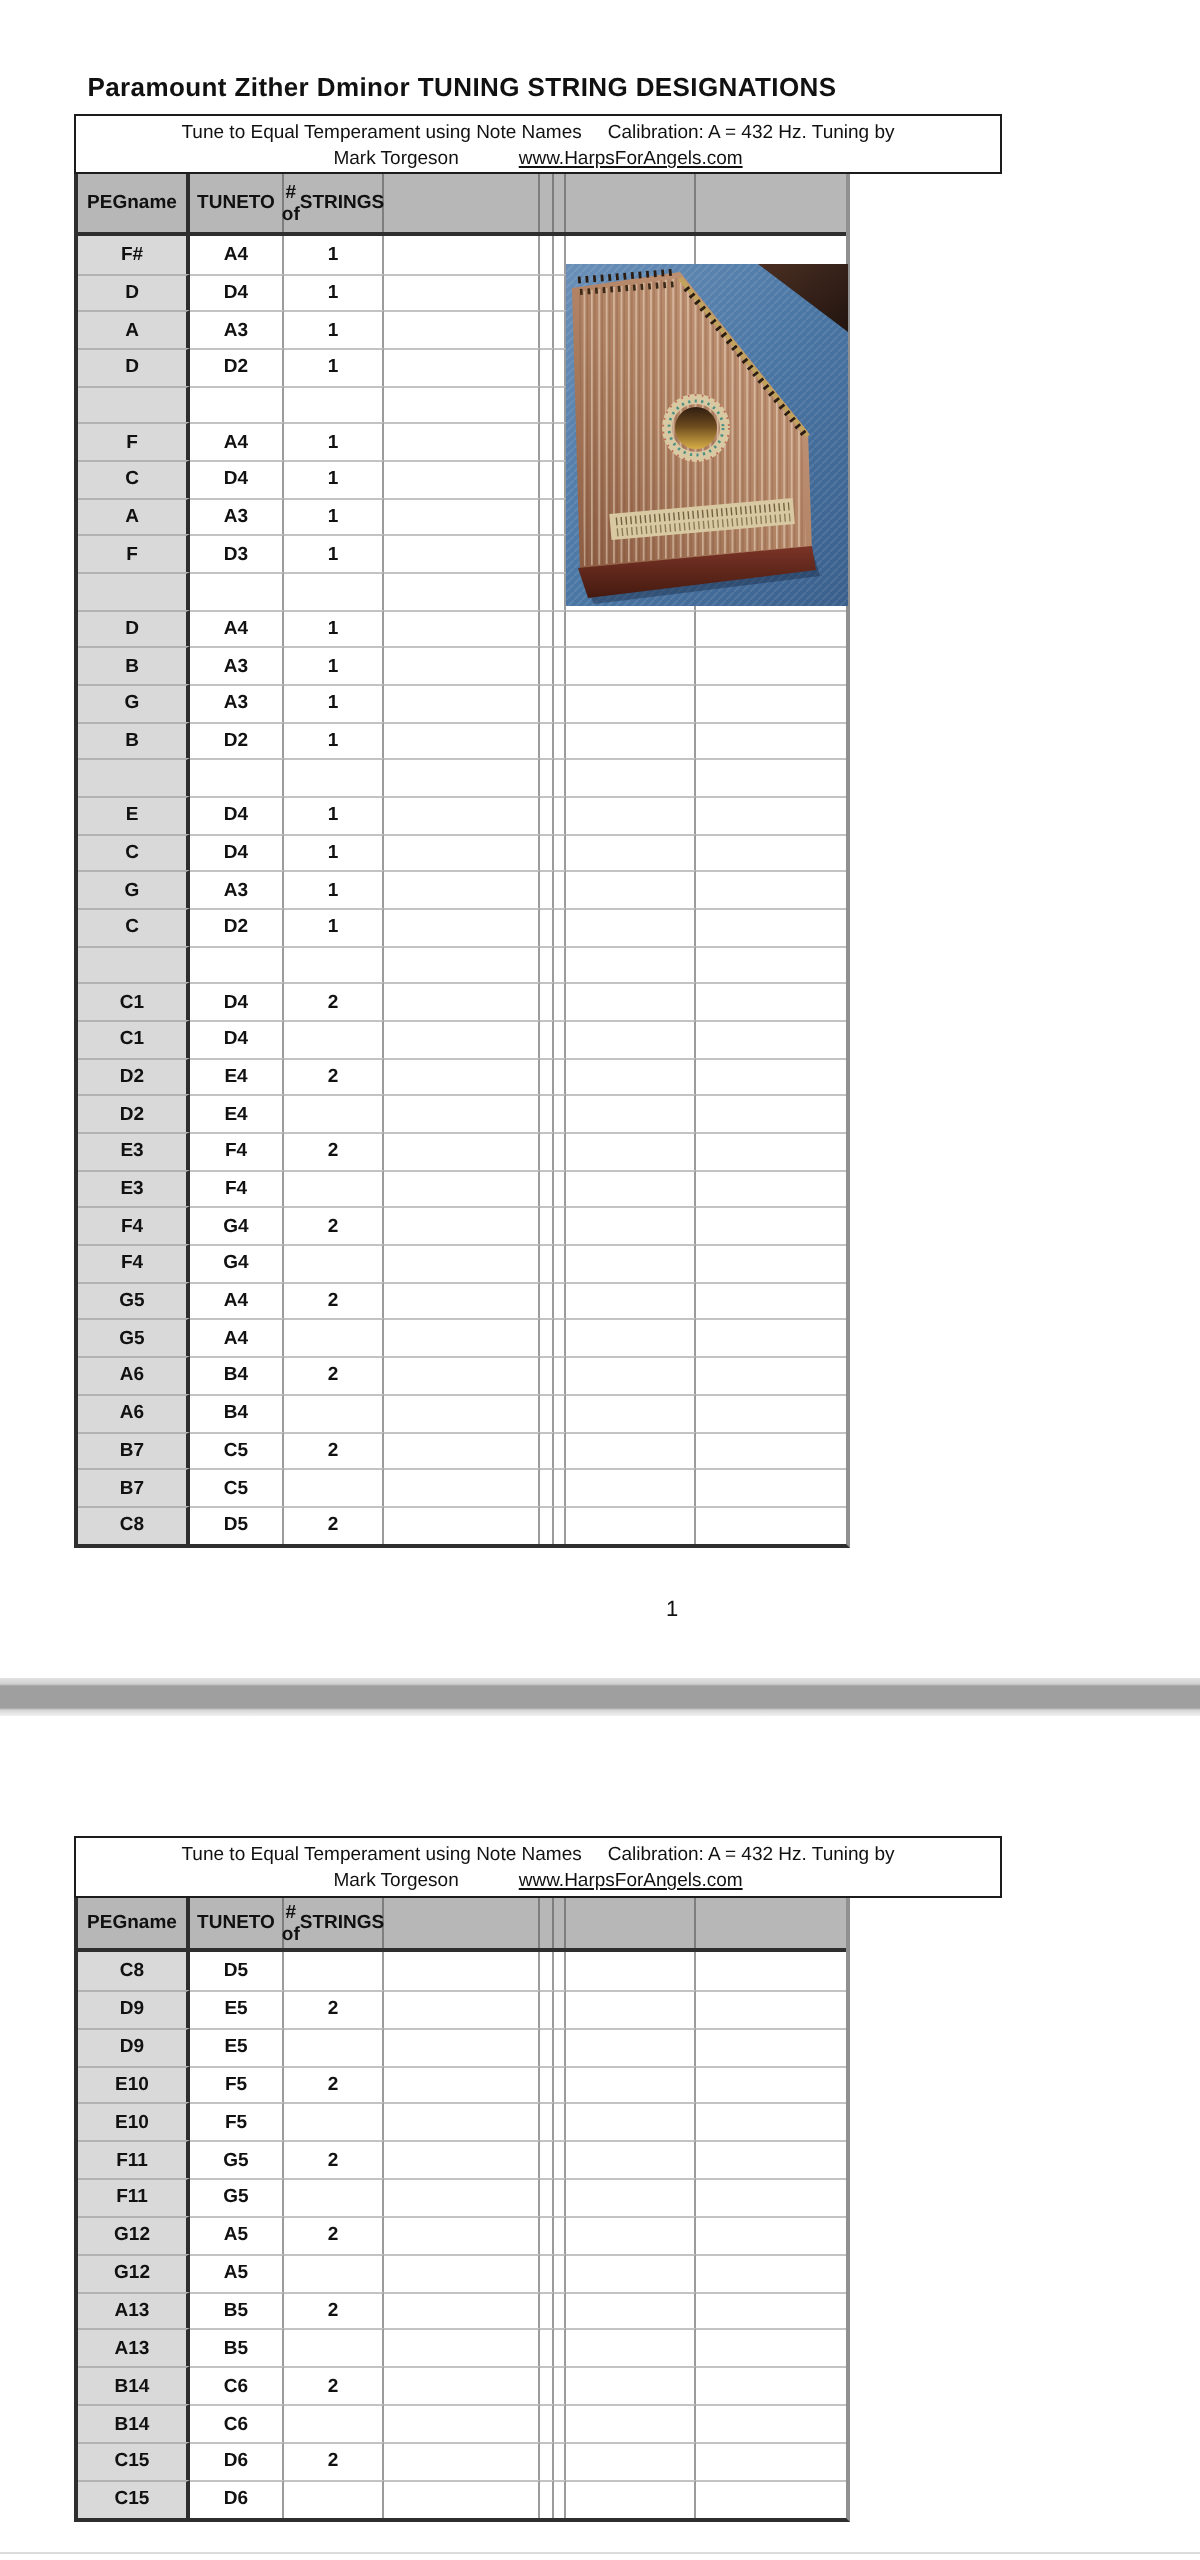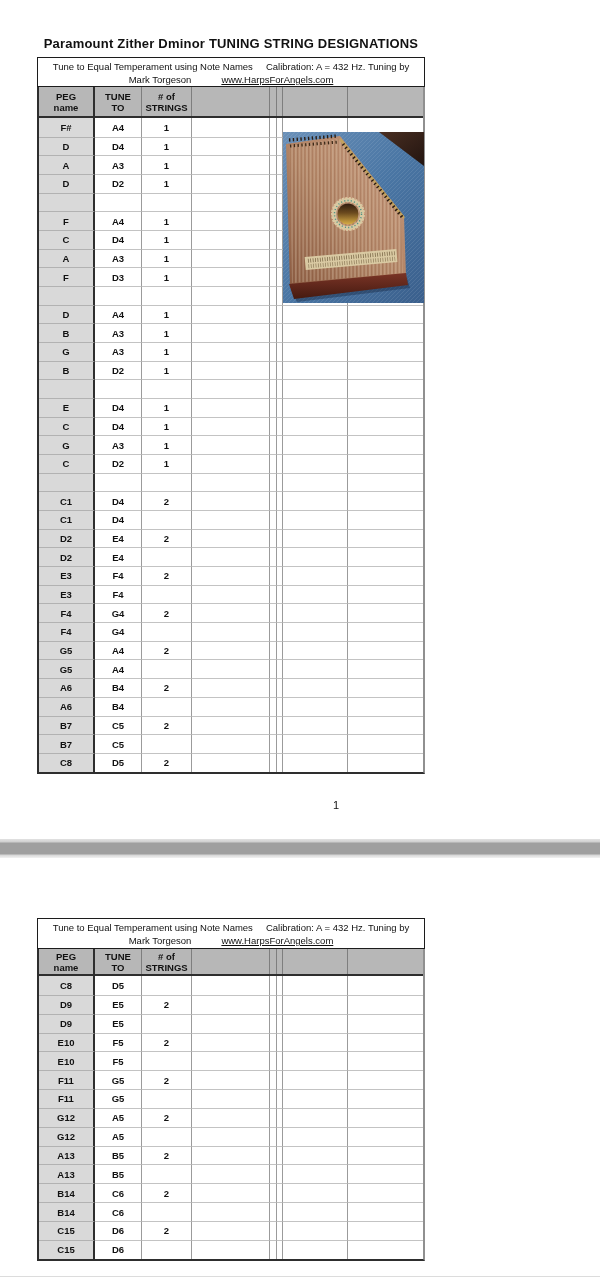--- a/index.html
+++ b/index.html
@@ -9,21 +9,21 @@
   }
   * { box-sizing:border-box; }
 
   .title {
     position:absolute; left:37px; top:36px; width:388px;
     text-align:center; font-size:13px; font-weight:bold; letter-spacing:0.2px;
     white-space:nowrap;
   }
 
   .hbox {
-    position:absolute; left:37px; width:388px; height:30px;
+    position:absolute; left:37px; width:464px; height:30px;
     border:1px solid #1c1c1c; background:#fff;
     text-align:center; font-size:9.5px; line-height:13px; padding-top:2px;
     white-space:nowrap;
   }
   .hbox .gap1 { margin-left:13px; }
   .hbox .gap2 { margin-left:30px; }
   .link { text-decoration:underline; }
 
   .ztable {
     position:absolute; left:37px; width:388px;
@@ -35,21 +35,21 @@
   .tgrid { display:grid; grid-template-columns:56px 47px 50px 78px 7px 6px 65px 1fr; }
   .thead {
     background:var(--table_header_bg,#b7b7b7);
     border-bottom:2px solid var(--dark_line,#2e2e2e);
     font-weight:bold; font-size:9.5px;
   }
   .t1 .thead { height:31px; }
   .t2 .thead { height:27px; }
   .thead .hc {
     border-right:1px solid #7e7e7e;
-    display:flex; flex-direction:column; align-items:center; justify-content:center;
+    display:flex; flex-direction:row; align-items:center; justify-content:center;
     line-height:11px; text-align:center;
   }
   .thead .hc0 { border-right:2px solid var(--dark_line,#2e2e2e); }
   .thead .hc7 { border-right:none; }
 
   .trow .c {
     border-right:1px solid #9b9b9b;
     border-top:1px solid var(--grid_line,#c3c3c3);
     display:flex; align-items:center; justify-content:center;
     font-weight:bold; font-size:9.5px;

